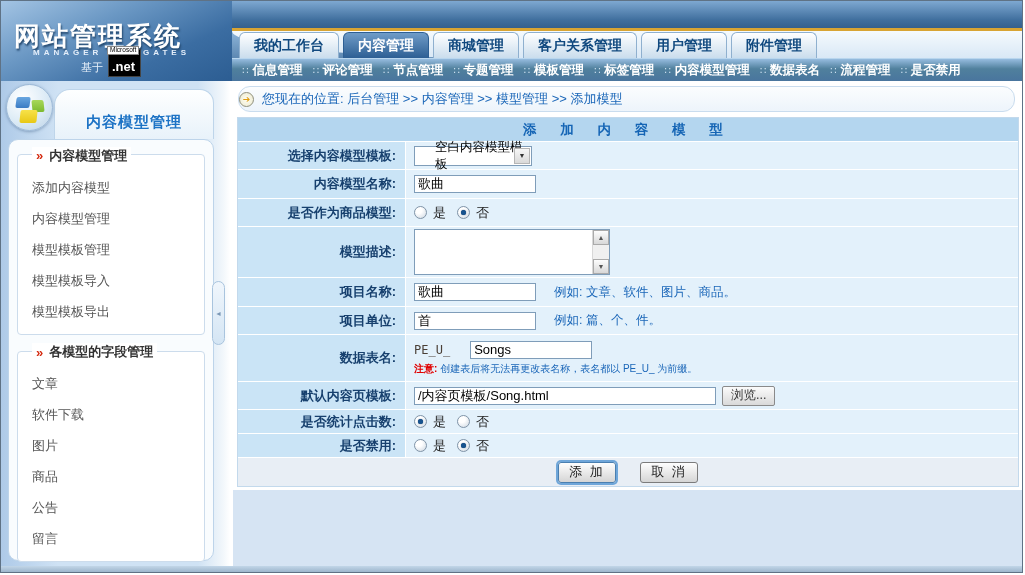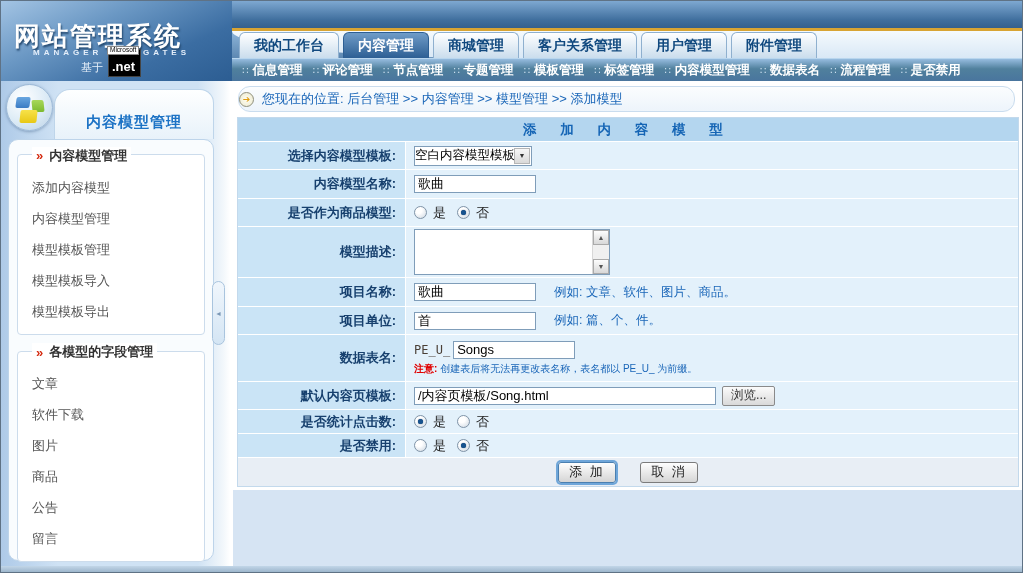--- a/index.html
+++ b/index.html
@@ -75,21 +75,21 @@
   .fl { width:167px; background:#cae4f6; color:#17406e; font-weight:bold; text-align:right;
         padding-right:9px; display:flex; align-items:center; justify-content:flex-end; flex:none; }
   .fv { flex:1; background:#e3f1fb; display:flex; align-items:center; padding-left:8px; gap:6px; margin-left:1px; }
   .fv.col { flex-direction:column; align-items:flex-start; justify-content:center; gap:3px; }
   .h23{height:23px}.h27{height:27px}.h28{height:28px}.h50{height:50px}.h46{height:46px}
   .f-btnrow { height:28px; background:#e8eef5; margin-top:1px; display:flex; justify-content:center; align-items:center; gap:24px; }
 
   input.text { height:18px; border:1px solid #7f9db9; font-size:13px; padding:0 3px; font-family:inherit; background:#fff; color:#000; }
   .w120{width:122px} .w300{width:302px}
   .dropdown { width:118px; height:20px; border:1px solid #7f9db9; background:#fff; display:flex; align-items:center;
-              font-size:12.5px; padding-left:0; position:relative; cursor:pointer; }
+              font-size:12.5px; padding-left:20px; position:relative; cursor:pointer; }
   .dd-arrow { position:absolute; right:1px; top:1px; bottom:1px; width:16px;
               background:linear-gradient(#f7f7f7,#d9d9d9); border:1px solid #b5b5b5; display:flex; align-items:center; justify-content:center; }
   .dd-arrow::after { content:"▼"; font-size:7px; color:#333; }
   .ta-box { width:196px; height:46px; border:1px solid #7f9db9; background:#fff; position:relative; }
   .ta-scroll { position:absolute; right:0; top:0; bottom:0; width:17px; background:#f0f0f0; border-left:1px solid #d8d8d8;
                display:flex; flex-direction:column; justify-content:space-between; }
   .ta-btn { height:15px; background:linear-gradient(#fdfdfd,#d8d8d8); border:1px solid #aaa; font-size:7px; color:#555;
             display:flex; align-items:center; justify-content:center; cursor:pointer; }
   .radio { width:13px; height:13px; border-radius:50%; border:1px solid #8094a8; flex:none;
            background:radial-gradient(circle at 35% 30%,#fff 30%,#e2e8ee 70%,#bcc7d3); display:inline-block; position:relative; cursor:pointer; }
@@ -285,21 +285,21 @@
           <div class="fl">项目单位:</div>
           <div class="fv">
             <input class="text w120" type="text" value="首" style="">
             <span class="hint">例如: 篇、个、件。</span>
           </div>
         </div>
 
         <div class="fr h46">
           <div class="fl">数据表名:</div>
           <div class="fv col">
-            <div style="display:flex; align-items:center; gap:3px;">
+            <div style="display:flex; align-items:center; gap:20px;">
               <span class="prefix">PE_U_</span>
               <input class="text w120" type="text" value="Songs" style="">
             </div>
             <div class="note-line">
               <span class="note-label">注意:</span>
               <span class="note-text">创建表后将无法再更改表名称，表名都以 PE_U_ 为前缀。</span>
             </div>
           </div>
         </div>
 

